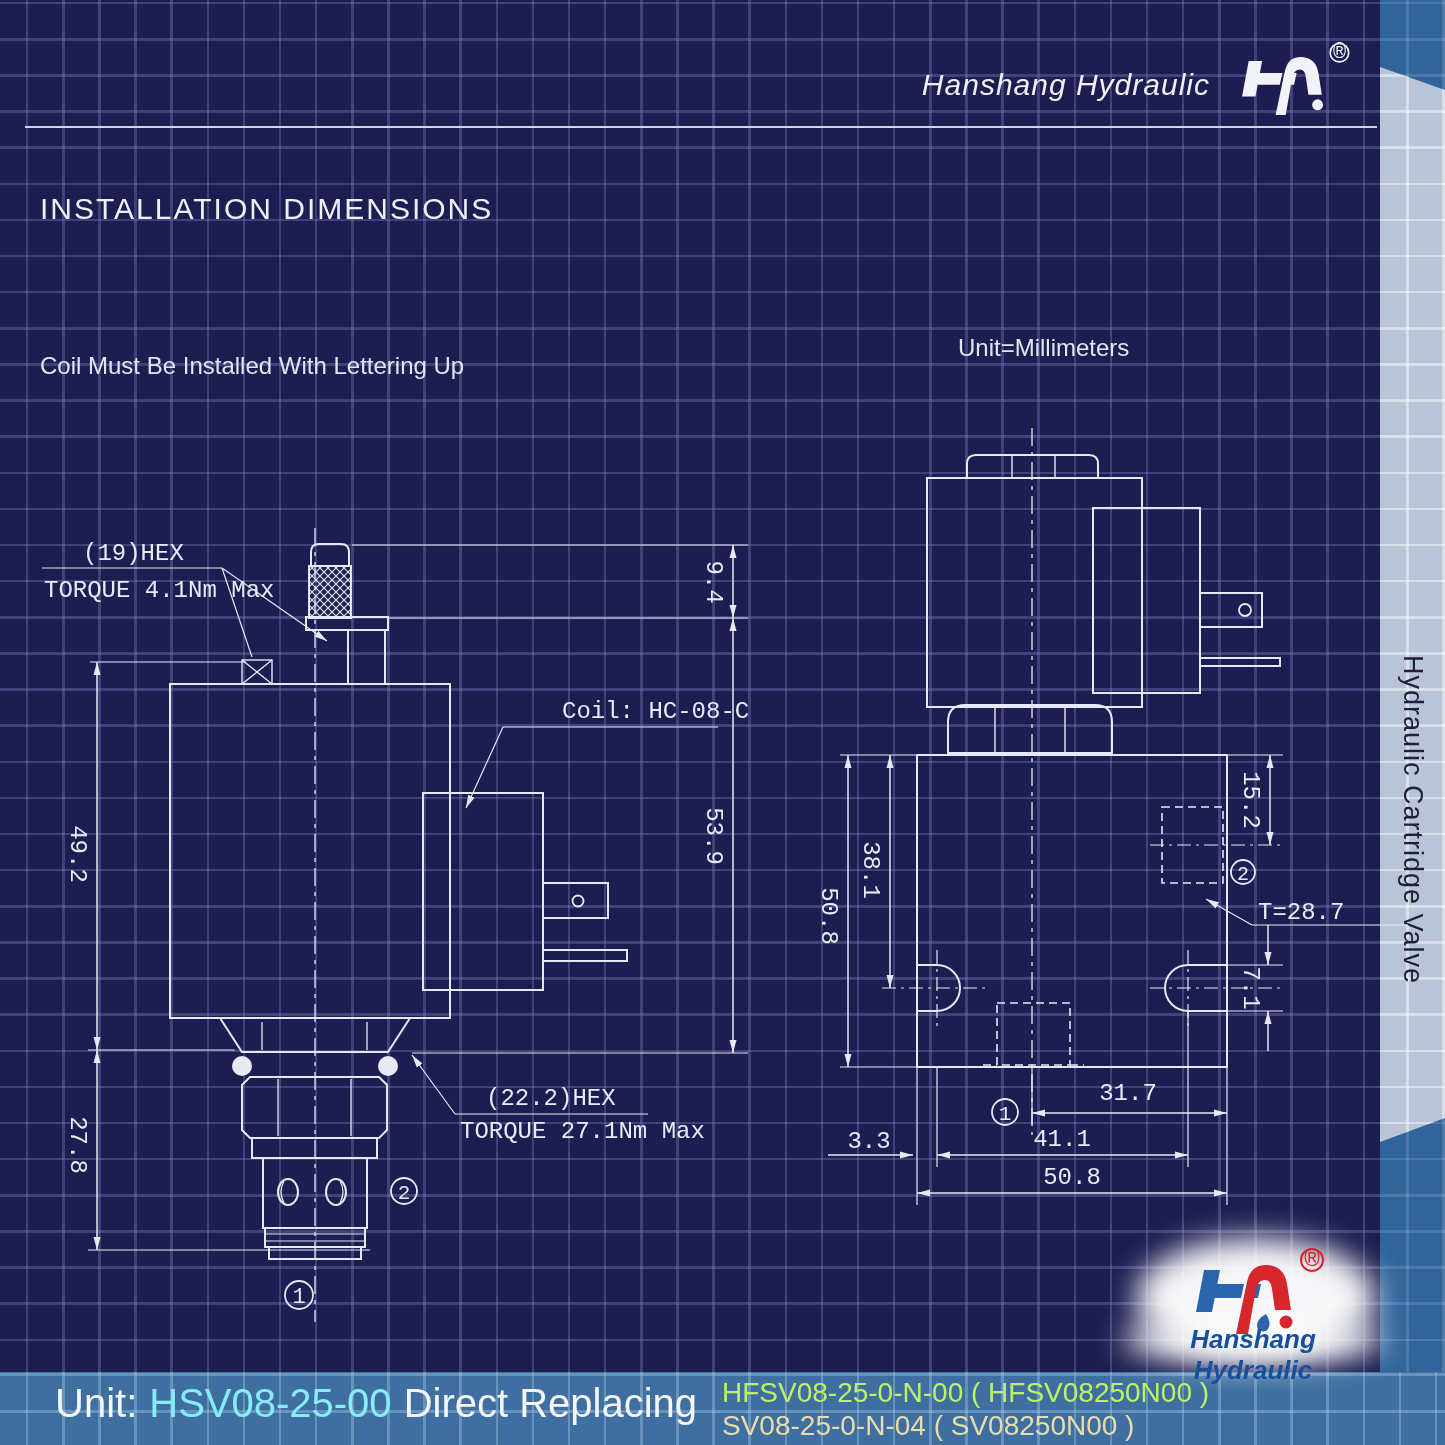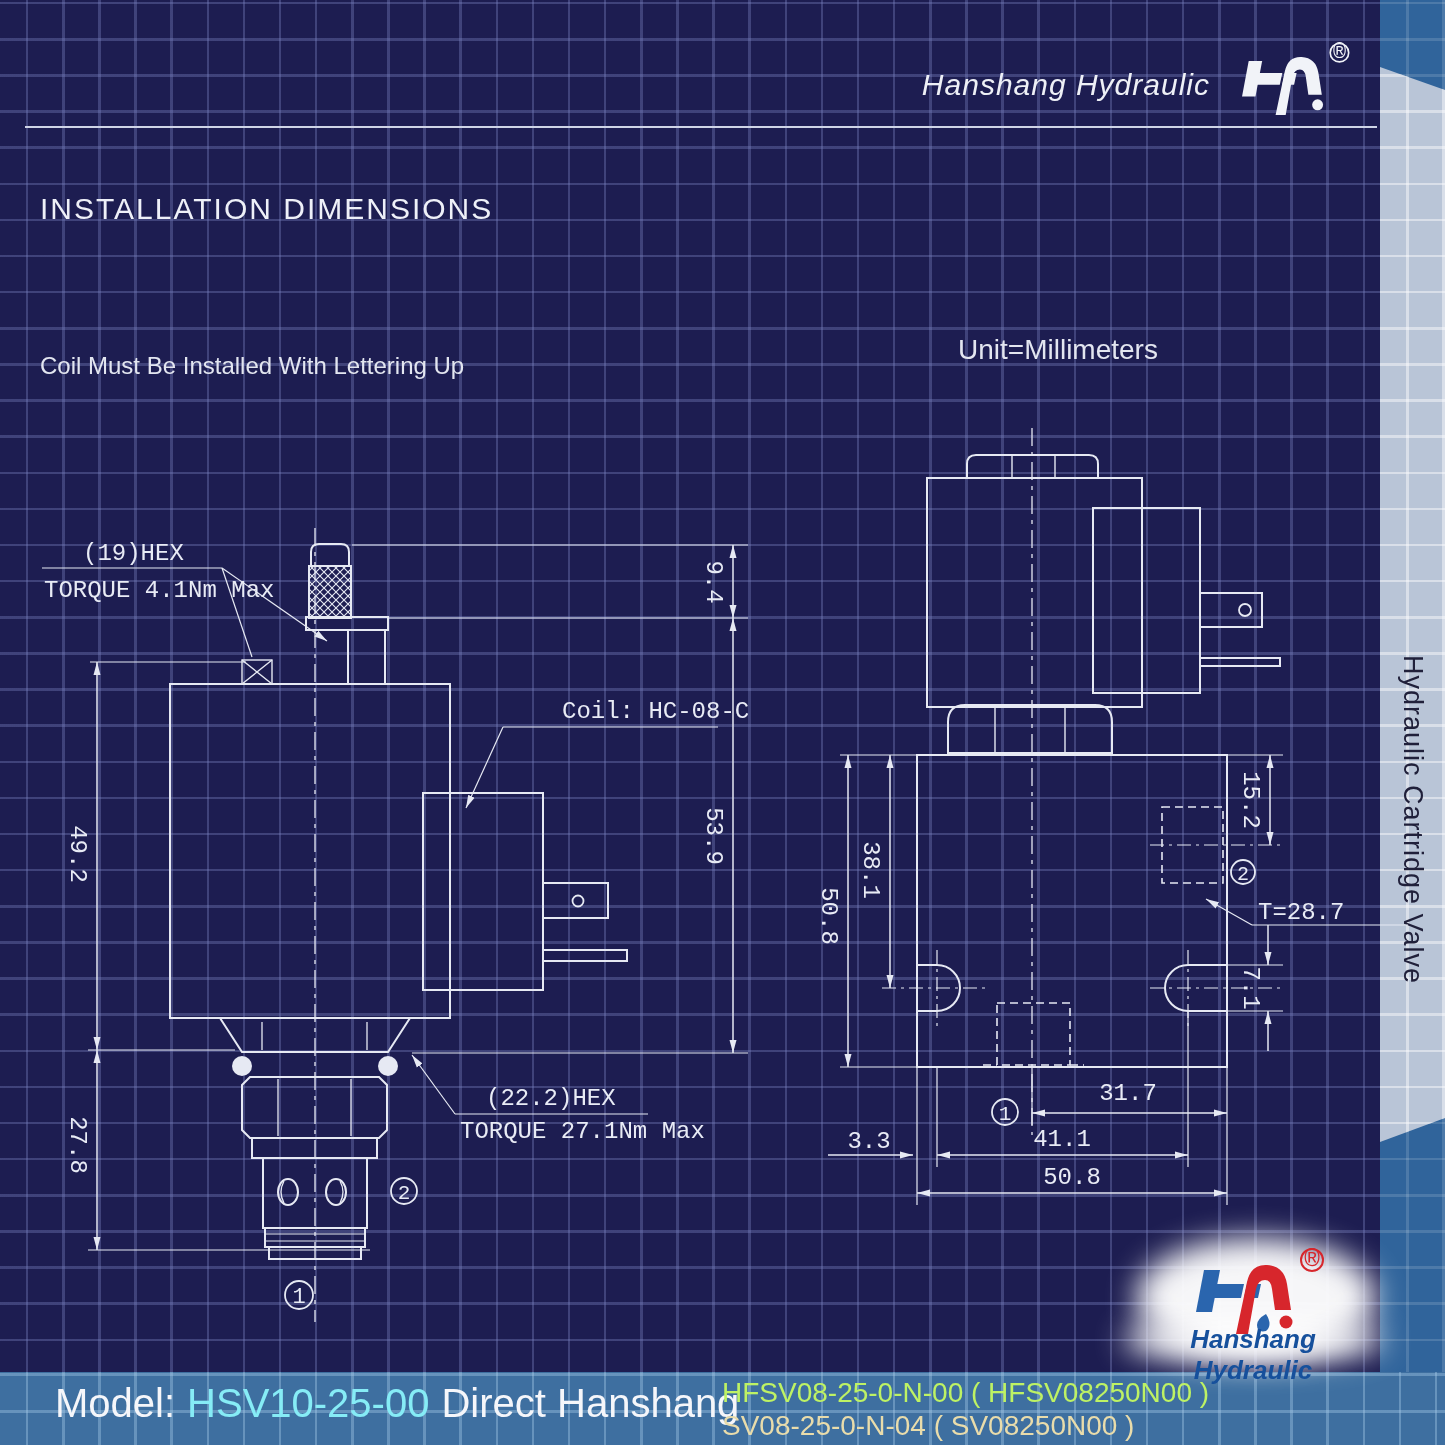--- a/index.html
+++ b/index.html
@@ -44,21 +44,21 @@
   #model-line .model-value{color:#86ecf6;}
   #model-line span{margin-right:12px;}
   #replace-block{left:722px;top:1376px;font-size:28px;line-height:33px;white-space:nowrap;}
   #replace-line1{color:#bef264;}
   #replace-line2{color:#e9dcab;}
   
   #brand-top{left:900px;top:68px;width:310px;text-align:right;font-size:30px;
     font-style:italic;color:#eef0f6;letter-spacing:1px;}
   #page-title{left:40px;top:192px;font-size:30px;color:#eef0f8;letter-spacing:2px;}
   #coil-note{left:40px;top:352px;font-size:24px;color:#e3e6f0;}
-  #unit-label{left:958px;top:334px;font-size:28px;color:#e3e6f0;}
+  #unit-label{left:958px;top:334px;font-size:24px;color:#e3e6f0;}
   
   .glow{background:#fff;border-radius:50%;filter:blur(15px);opacity:.96;}
   #logo-bottom-text{left:1128px;top:1324px;width:250px;text-align:center;
     font-size:26px;font-weight:bold;font-style:italic;color:#16509c;}
   svg text{font-family:"Liberation Mono",monospace;}
 </style>
 </head>
 <body>
 
 <div id="bg-main" class="abs"></div>
@@ -245,21 +245,21 @@
     <text x="116" y="15" text-anchor="middle" font-size="26" fill="#d7262c" font-family="Liberation Sans,sans-serif">®</text>
   </g>
 </svg>
 
 <div id="brand-top" class="abs">Hanshang Hydraulic</div>
 <div id="page-title" class="abs">INSTALLATION DIMENSIONS</div>
 <div id="coil-note" class="abs">Coil Must Be Installed With Lettering Up</div>
 <div id="unit-label" class="abs">Unit=Millimeters</div>
 
 <div id="model-line" class="abs">
-  <span>Model:</span><span class="model-value">HSV10-25-00</span><span>Direct Hanshang</span>
+  <span>Unit:</span><span class="model-value">HSV08-25-00</span><span>Direct Replacing</span>
 </div>
 
 <div id="replace-block" class="abs">
   <div id="replace-line1">HFSV08-25-0-N-00 ( HFSV08250N00 )</div>
   <div id="replace-line2">SV08-25-0-N-04 ( SV08250N00 )</div>
 </div>
 
 <div id="logo-bottom-text" class="abs">Hanshang Hydraulic</div>
 
 </body></html>

